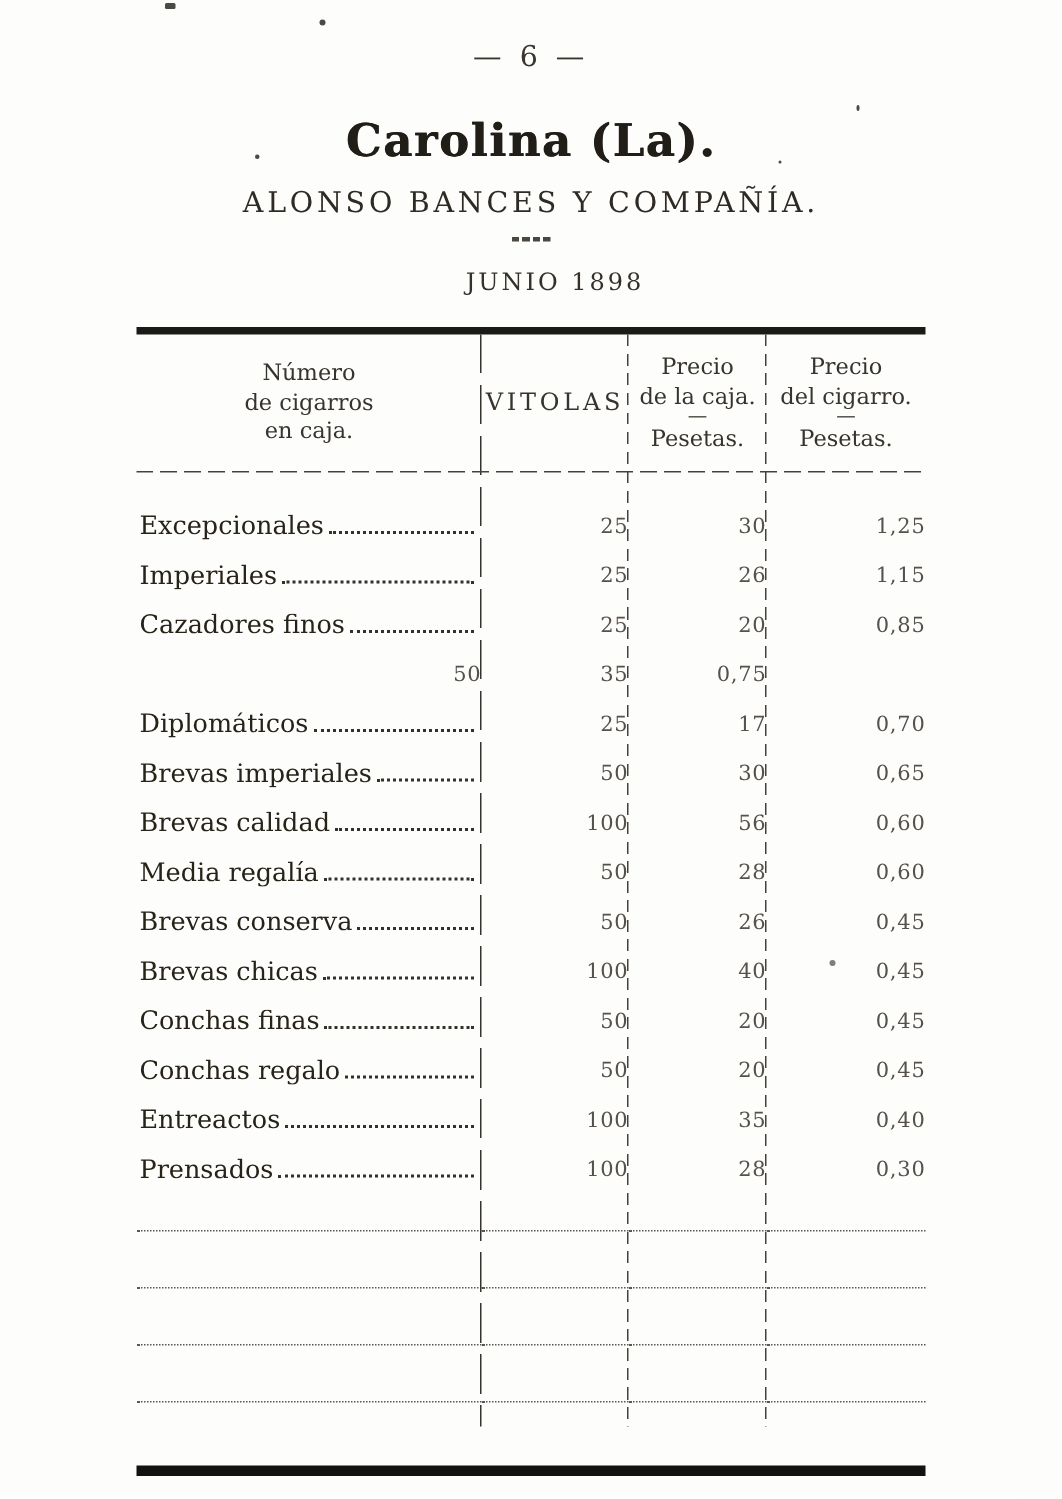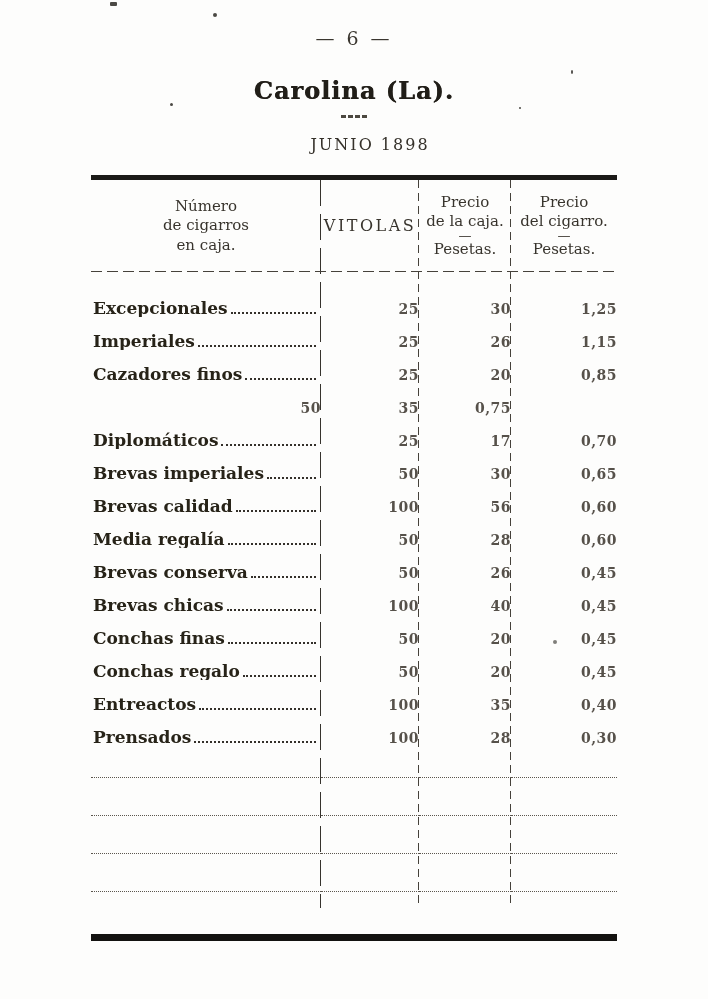--- a/index.html
+++ b/index.html
@@ -12,21 +12,21 @@
     font-family:"DejaVu Serif","Liberation Serif",serif;
     color:#2c2923;
   }
   
   .pagenum {
     margin:27px auto 0; text-align:center;
     font-size:19px; line-height:1.2; letter-spacing:3px; color:#3a362f;
   }
   .title {
     margin:28px auto 0; text-align:center;
-    font-size:24px; line-height:1.1; font-weight:bold;
+    font-size:30px; line-height:1.1; font-weight:bold;
     letter-spacing:1px; color:#211e18;
     text-shadow:0.4px 0 0 #211e18;
   }
   .subtitle {
     margin:13px auto 0; text-align:center;
     font-size:19px; line-height:1.2; letter-spacing:2.5px; color:#2e2a24;
   }
   .subtitle-rule {
     width:26px; height:3px; margin:11px auto 0;
     background:repeating-linear-gradient(90deg,#4c4840 0 5px,transparent 5px 7px);
@@ -63,21 +63,21 @@
     display:flex; flex-direction:column; justify-content:center; align-items:center;
     text-align:center; font-size:15px; line-height:1.3; color:#38342d;
   }
   .hcell-vitolas { font-size:16px; letter-spacing:2.5px; }
   .hline { display:block; }
   .hdash { display:block; line-height:0.65; font-size:13px; }
 
   .tbody { padding-top:20px; }
   .trow {
     display:grid; grid-template-columns:230px 98px 92px 106px;
-    height:33px; align-items:center;font-weight:bold;
+    height:33px; align-items:center;
   }
   .cell.name { display:flex; align-items:baseline; padding-left:2px; overflow:hidden; }
   .vname { font-size:17px; line-height:1; color:#272318; white-space:nowrap; }
   .leader {
     flex:1 1 auto; min-width:8px;
     border-bottom:2.5px dotted #34302a;
     margin:0 5px 2px 3px;
   }
   .cell.num {
     text-align:right; font-size:14px; letter-spacing:0.5px;
@@ -100,20 +100,21 @@
 
   <div class="speck" style="left:110px;top:2px;width:7px;height:4px;border-radius:1px;"></div>
   <div class="speck" style="left:213px;top:13px;width:4px;height:4px;"></div>
   <div class="speck" style="left:571px;top:70px;width:2px;height:4px;"></div>
   <div class="speck" style="left:519px;top:107px;width:2px;height:2px;"></div>
   <div class="speck" style="left:170px;top:103px;width:3px;height:3px;"></div>
   <div class="speck" style="left:553px;top:640px;width:4px;height:4px;opacity:0.6;"></div>
 
   <div class="pagenum">— 6 —</div>
   <h1 class="title">Carolina (La).</h1>
+  <div class="subtitle">ALONSO BANCES Y COMPAÑÍA.</div>
   <div class="subtitle-rule"></div>
   <div class="date">JUNIO 1898</div>
 
   <div class="pricetable">
     <div class="vsep v1"></div>
     <div class="vsep v2"></div>
     <div class="vsep v3"></div>
 
     <div class="thead">
       <div class="hcell">

